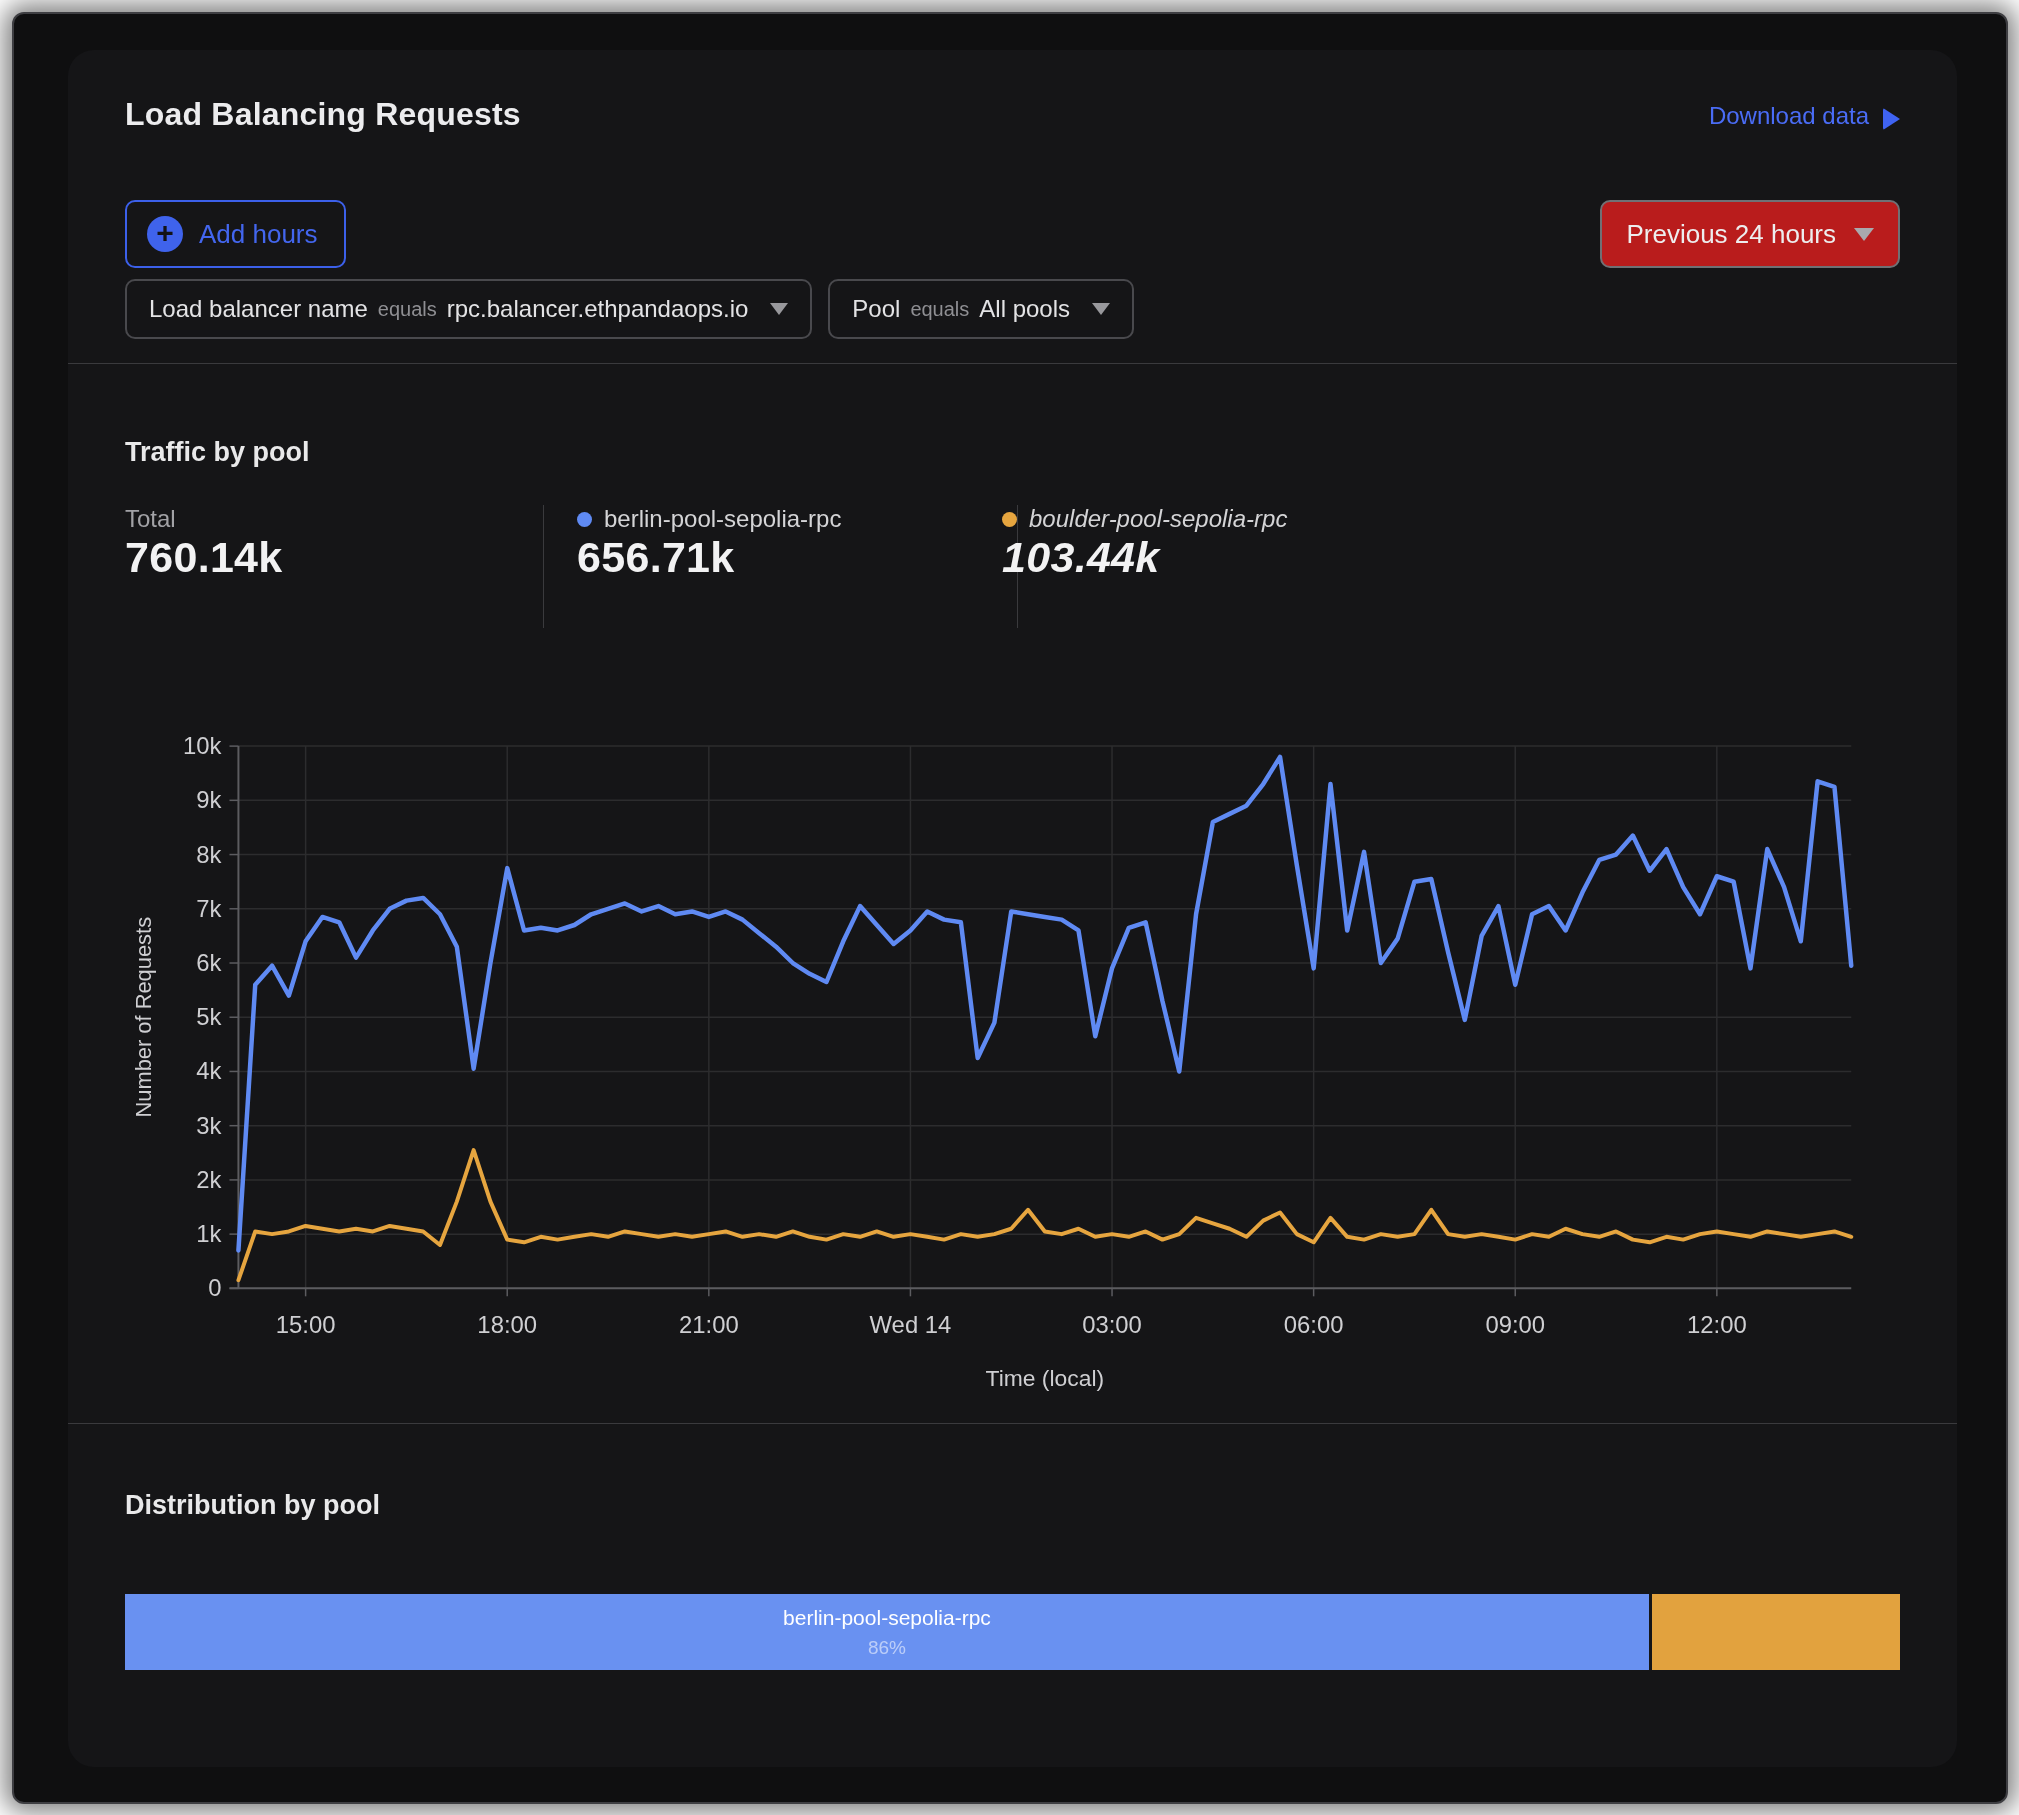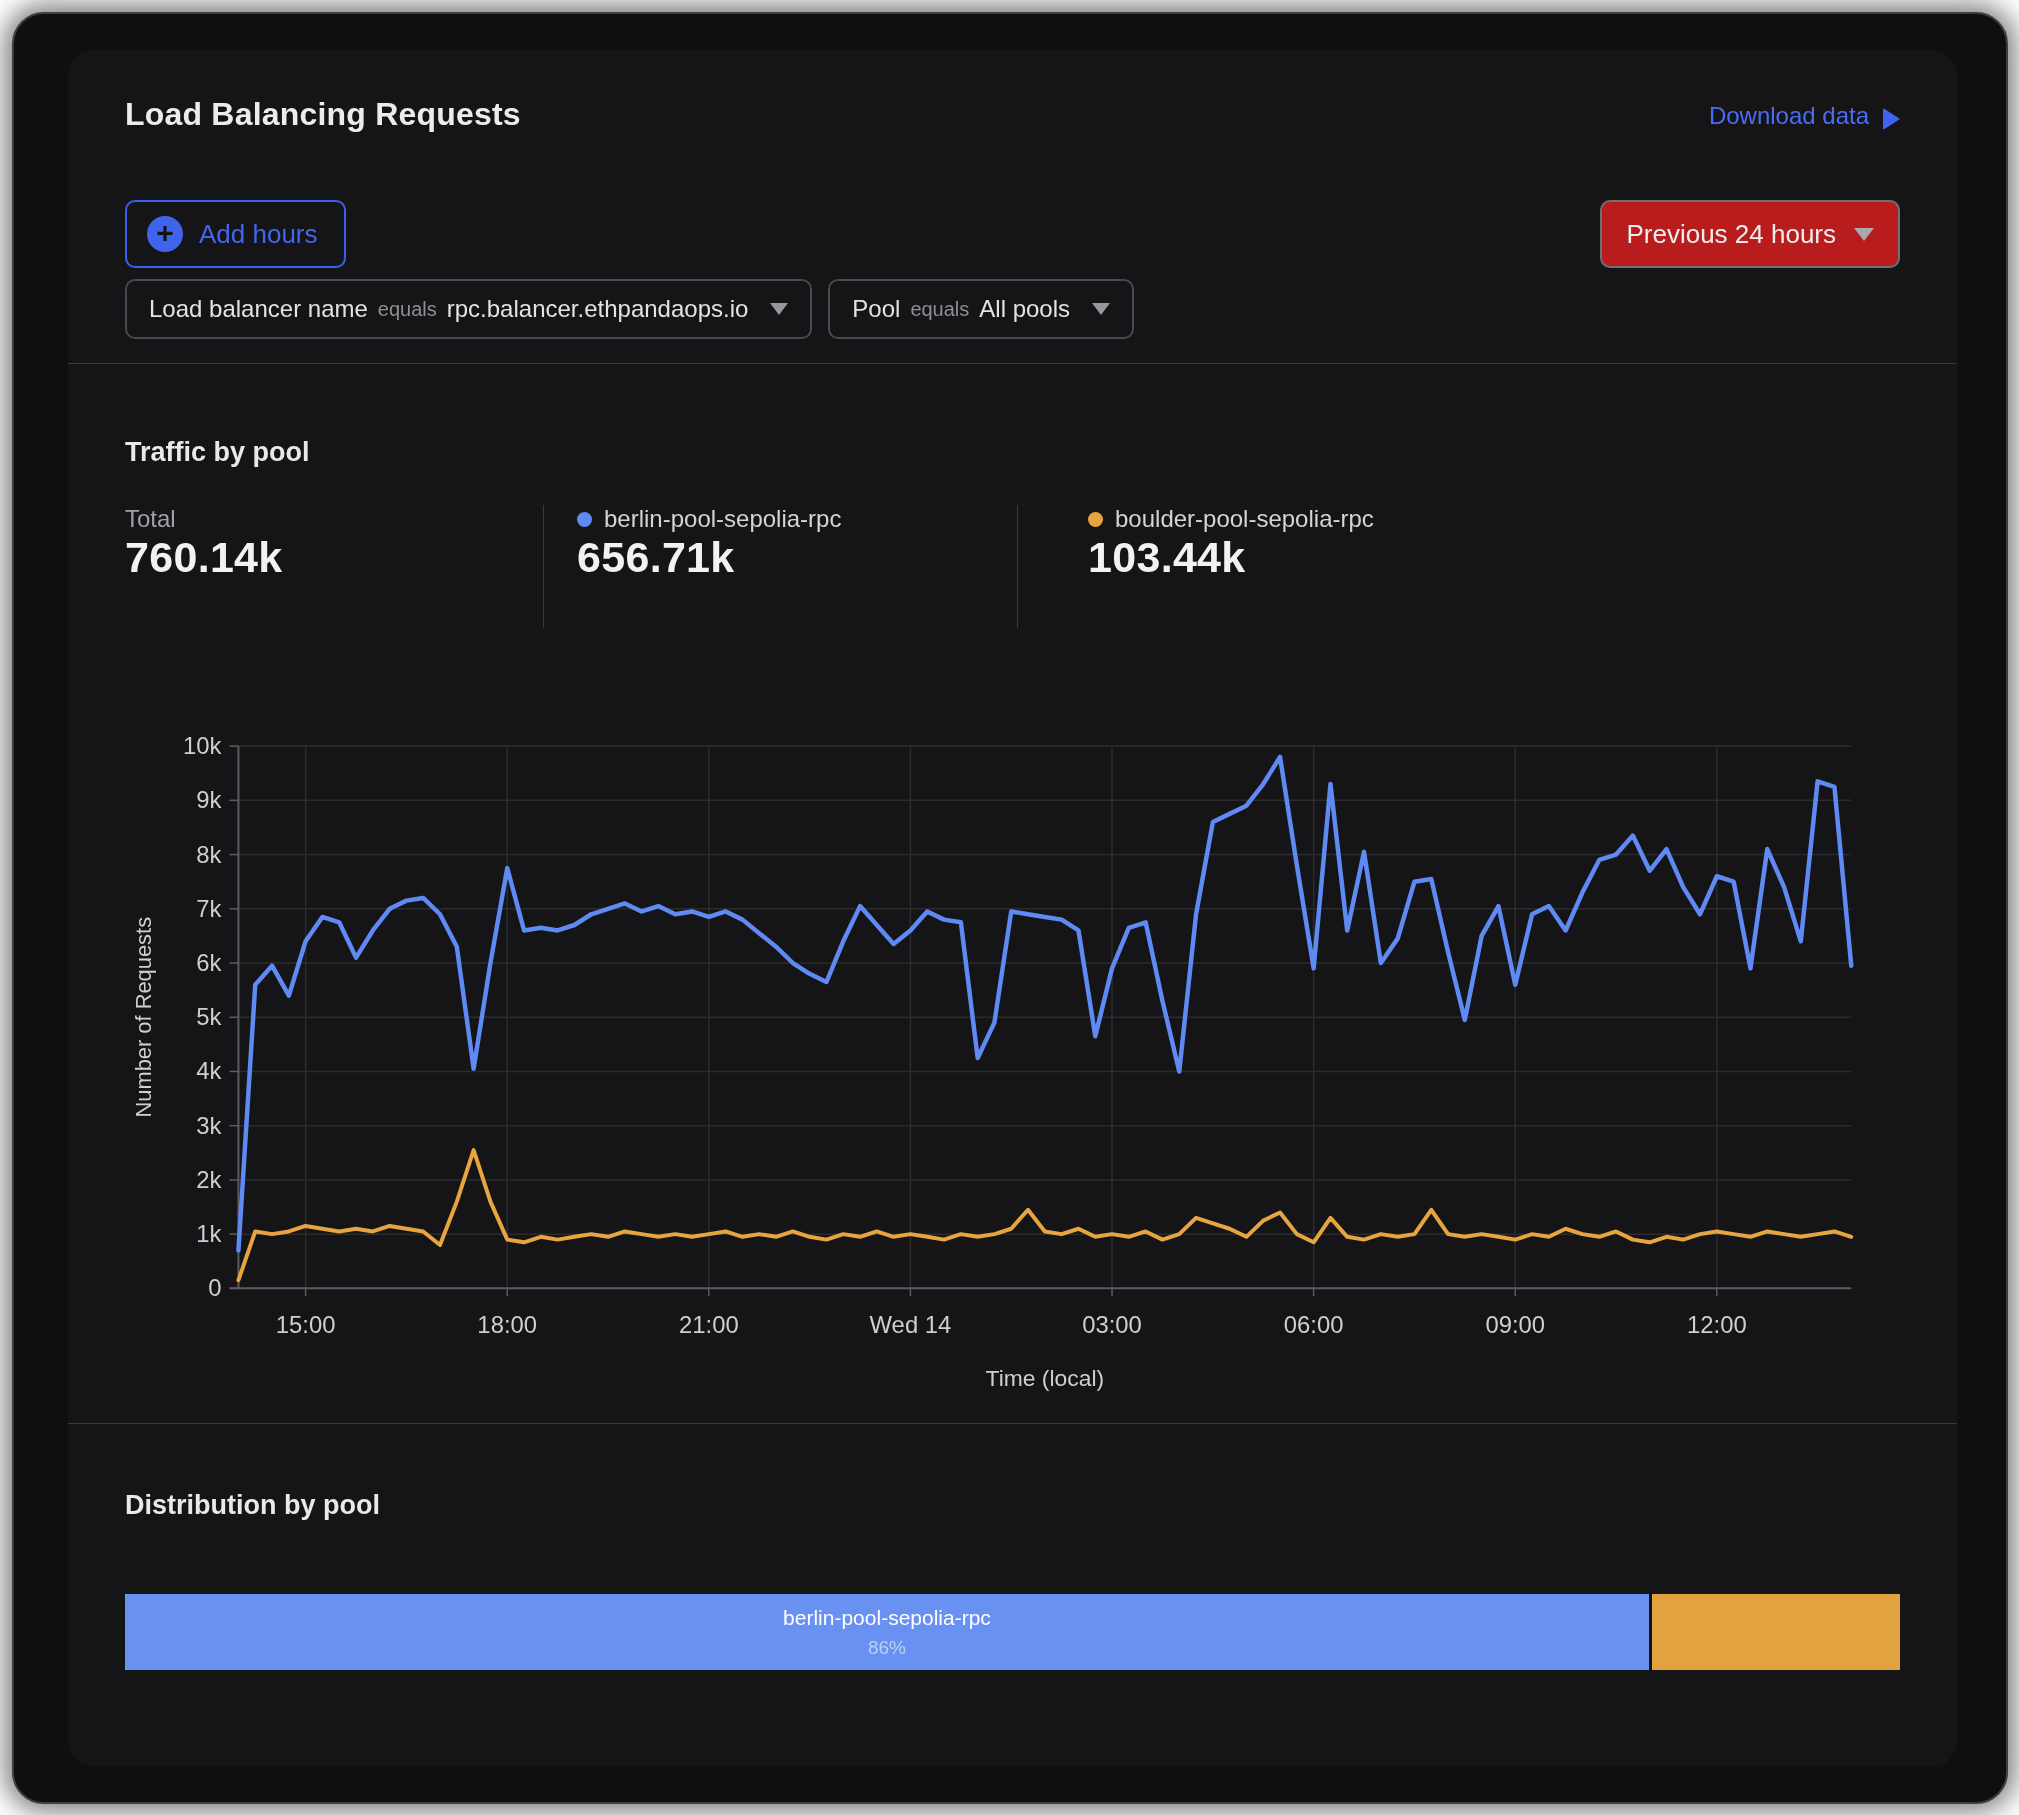--- a/index.html
+++ b/index.html
@@ -1,18 +1,18 @@
 <!DOCTYPE html>
 <html><head>
 <meta charset="utf-8">
 <style>
   * { margin:0; padding:0; box-sizing:border-box; }
   html,body { width:2020px; height:1816px; background:#ffffff; font-family:"Liberation Sans", sans-serif; }
   .frame{ position:absolute; left:12px; top:12px; width:1996px; height:1792px; background:#0f0f10;
-          border-radius:32px; border:2px solid #3e3e42; box-shadow:0 0 26px 8px rgba(0,0,0,.5); overflow:hidden;}
+          border-radius:12px; border:2px solid #3e3e42; box-shadow:0 0 26px 8px rgba(0,0,0,.5); overflow:hidden;}
   .card{ position:absolute; left:54px; top:36px; width:1889px; height:1717px; background:#151517; border-radius:26px; }
   
   .hdr-title{ position:absolute; left:57px; top:46px; font-size:32px; font-weight:bold; color:#ececee; letter-spacing:0.2px;}
   .download{ position:absolute; right:57px; top:52px; display:flex; align-items:flex-end; gap:14px; cursor:pointer;}
   .download-label{ font-size:24px; color:#4a6cf5; }
   .download-arrow{ width:0; height:0; border-left:17px solid #3f63f2; border-top:11px solid transparent; border-bottom:11px solid transparent; border-radius:2px;}
   
   .controls{ position:absolute; left:57px; right:57px; top:150px; height:68px; }
   .addfilter{ position:absolute; left:0; top:0; height:68px; display:inline-flex; align-items:center; gap:16px;
               padding:0 26px 0 20px; border:2px solid #3c60ea; border-radius:10px; background:transparent; cursor:pointer;}
@@ -102,21 +102,21 @@
       </div>
       <div class="vdiv" style="left:475px;"></div>
       <div class="stat" style="left:509px;">
         <div class="stat-label-row">
           <span class="dot" id="dot-berlin" style="background: rgb(95, 138, 243);"></span>
           <span class="stat-label legend-name">berlin-pool-sepolia-rpc</span>
         </div>
         <div class="stat-value">656.71k</div>
       </div>
       <div class="vdiv" style="left:949px;"></div>
-      <div class="stat" style="left:1020px;">
+      <div class="stat" style="left:934px;font-style:italic;">
         <div class="stat-label-row">
           <span class="dot" id="dot-boulder" style="background: rgb(230, 165, 63);"></span>
           <span class="stat-label legend-name">boulder-pool-sepolia-rpc</span>
         </div>
         <div class="stat-value">103.44k</div>
       </div>
     </div>
 
     <div id="chart-wrap"><svg viewBox="0 0 1784 672" width="1775" height="669">
           <line x1="181.54166666666666" x2="181.54166666666666" y1="17" y2="562" stroke="#2c2c2e" stroke-width="1.5"></line>

